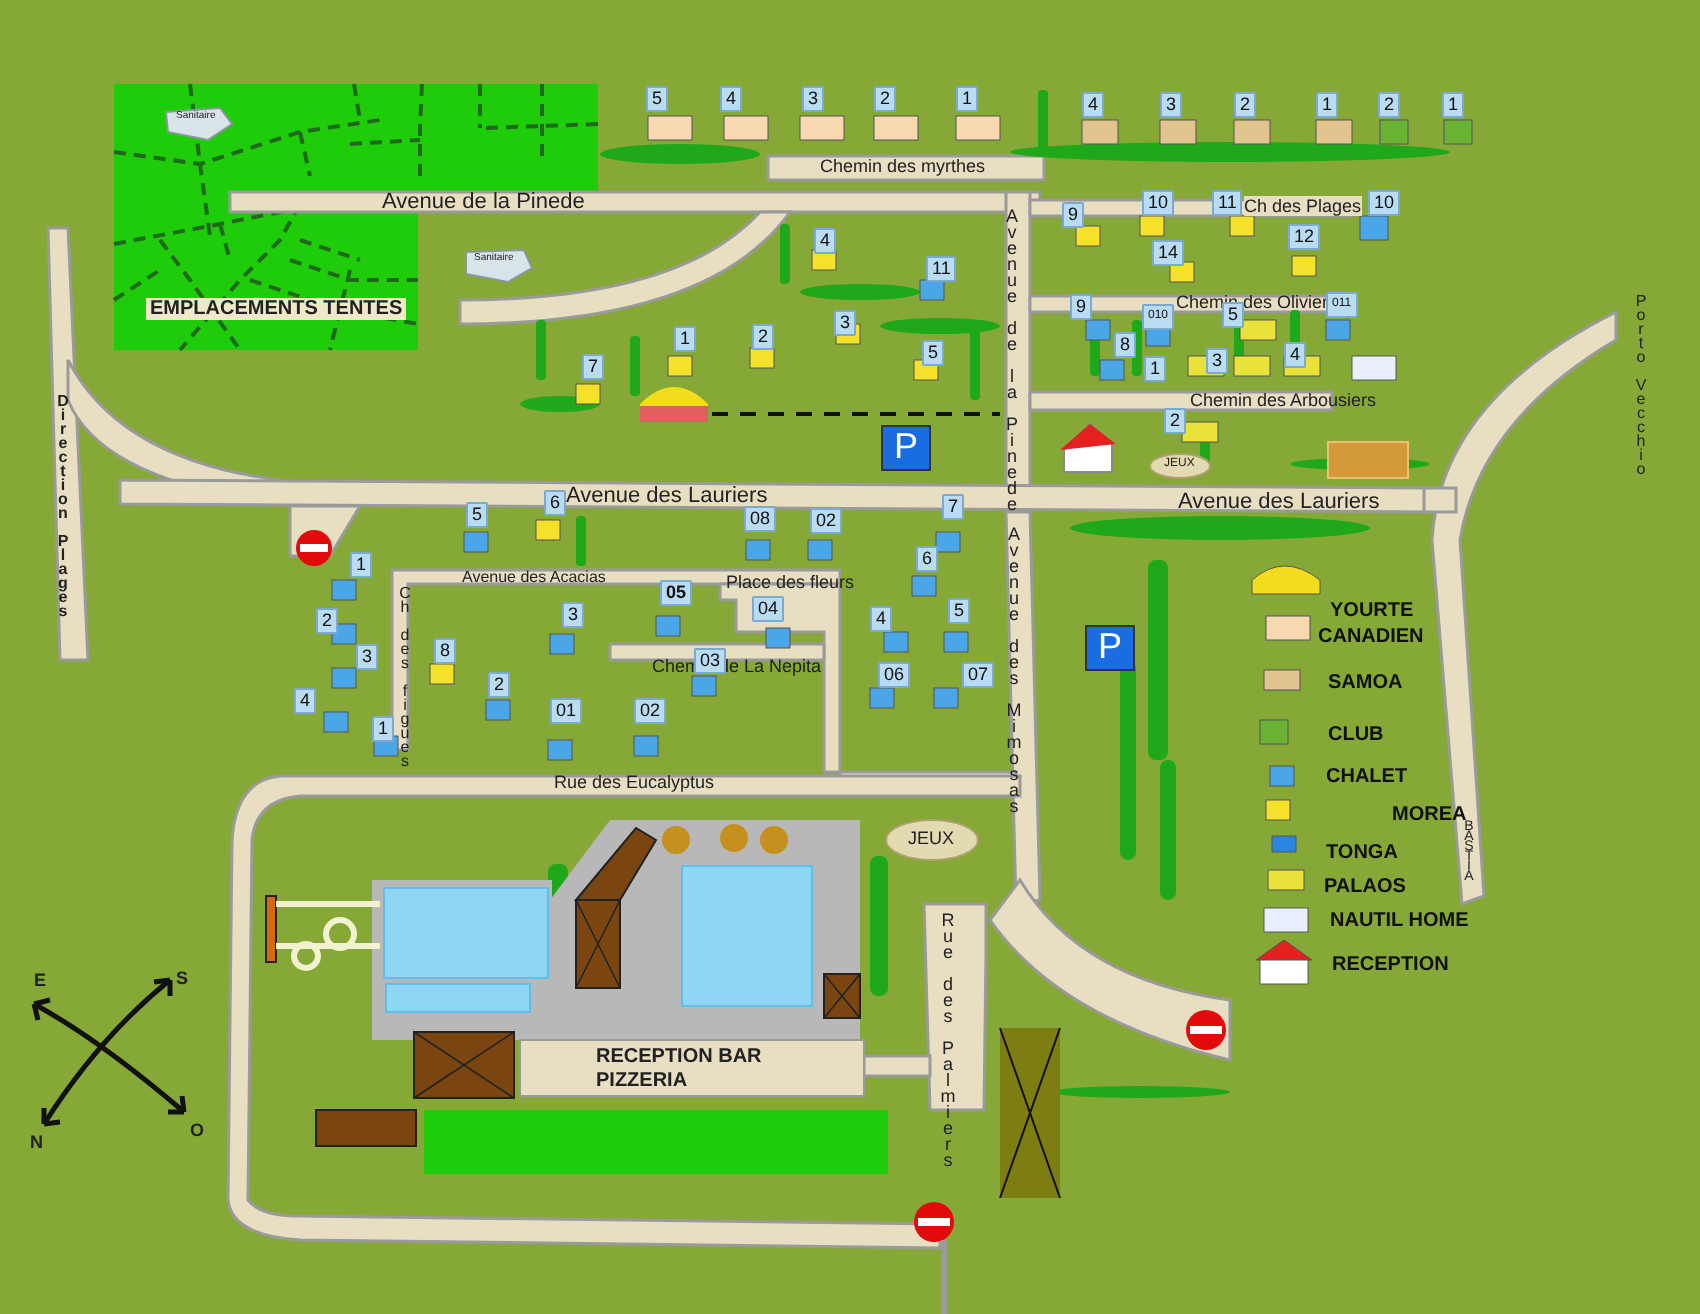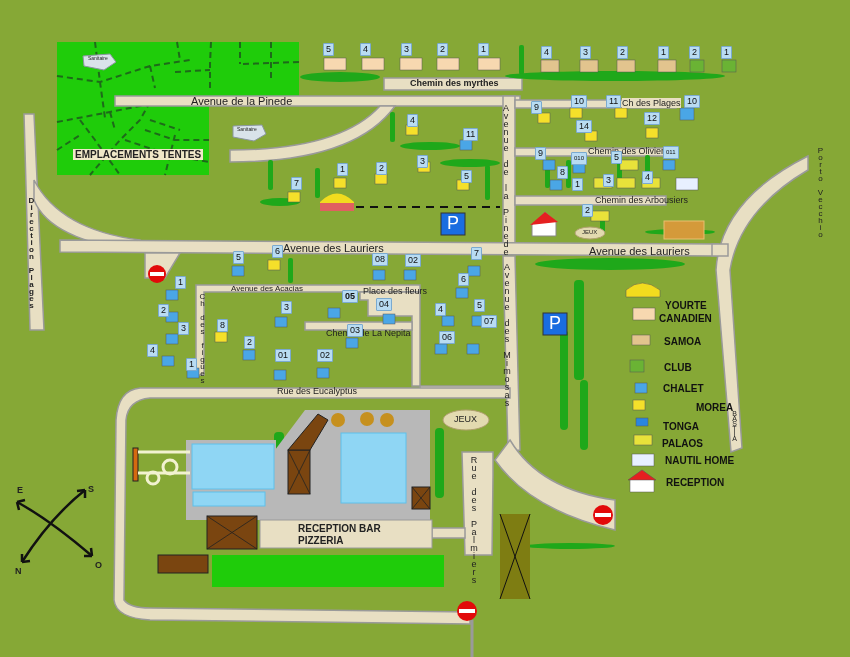--- a/index.html
+++ b/index.html
@@ -252,21 +252,21 @@
     <g fill="#2a86e0">
           <rect x="636" y="418" width="12" height="8"></rect>
         </g>
     <path d="M626,290 Q642,276 660,290 L660,297 L626,297 Z" fill="#f2dc1e"></path>
     <polygon points="630,480 642,470 654,480 654,492 630,492" fill="#fff"></polygon>
     <polygon points="628,480 642,470 656,480" fill="#e52020"></polygon>
   </g>
 </svg>
 
 <div class="lbl road-lbl" style="left:191px;top:95px;font-size:11px;">Avenue de la Pinede</div>
-<div class="lbl road-lbl sm" style="left:410px;top:78px;font-weight:bold;">Chemin des myrthes</div>
+<div class="lbl road-lbl sm" style="left:410px;top:78px;">Chemin des myrthes</div>
 <div class="lbl road-lbl sm" style="left:622px;top:98px;background:#e8dfc3;">Ch des Plages</div>
 <div class="lbl road-lbl sm" style="left:588px;top:146px;">Chemin des Oliviers</div>
 <div class="lbl road-lbl sm" style="left:579px;top:195px;margin-left:16px;">Chemin des Arbousiers</div>
 <div class="lbl road-lbl" style="left:283px;top:242px;">Avenue des Lauriers</div>
 <div class="lbl road-lbl" style="left:589px;top:245px;">Avenue des Lauriers</div>
 <div class="lbl road-lbl sm" style="left:231px;top:284px;font-size:8px;">Avenue des Acacias</div>
 <div class="lbl road-lbl sm" style="left:363px;top:286px;">Place des fleurs</div>
 <div class="lbl road-lbl sm" style="left:326px;top:328px;">Chemin de La Nepita</div>
 <div class="lbl vert" style="left:198px;top:292px;font-size:8px;">Ch des figues</div>
 <div class="lbl road-lbl sm" style="left:277px;top:386px;">Rue des Eucalyptus</div>
@@ -343,30 +343,30 @@
 <div class="tag" style="left:272px;top:245px;">6</div>
 <div class="tag" style="left:233px;top:251px;">5</div>
 
 <div class="tag" style="left:175px;top:276px;">1</div>
 <div class="tag" style="left:158px;top:304px;">2</div>
 <div class="tag" style="left:178px;top:322px;">3</div>
 <div class="tag" style="left:147px;top:344px;">4</div>
 <div class="tag" style="left:186px;top:358px;">1</div>
 
 <div class="tag" style="left:281px;top:301px;">3</div>
-<div class="tag" style="left:342px;top:290px;font-weight:bold;">05</div>
+<div class="tag" style="left:330px;top:290px;font-weight:bold;">05</div>
 <div class="tag" style="left:217px;top:319px;">8</div>
 <div class="tag" style="left:244px;top:336px;">2</div>
 <div class="tag" style="left:275px;top:349px;">01</div>
 <div class="tag" style="left:317px;top:349px;">02</div>
 <div class="tag" style="left:347px;top:324px;">03</div>
 
 <div class="tag" style="left:372px;top:253px;">08</div>
 <div class="tag" style="left:405px;top:254px;">02</div>
 <div class="tag" style="left:376px;top:298px;">04</div>
 
 <div class="tag" style="left:471px;top:247px;">7</div>
 <div class="tag" style="left:458px;top:273px;">6</div>
 <div class="tag" style="left:435px;top:303px;">4</div>
 <div class="tag" style="left:474px;top:299px;">5</div>
 <div class="tag" style="left:439px;top:331px;">06</div>
-<div class="tag" style="left:481px;top:315px;text-align:center;">07</div>
+<div class="tag" style="left:481px;top:331px;text-align:center;">07</div>
 </div>
 
 </body></html>

